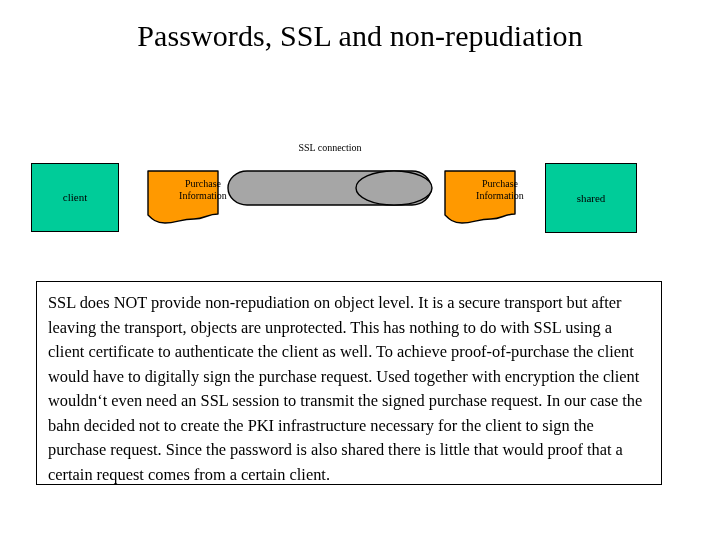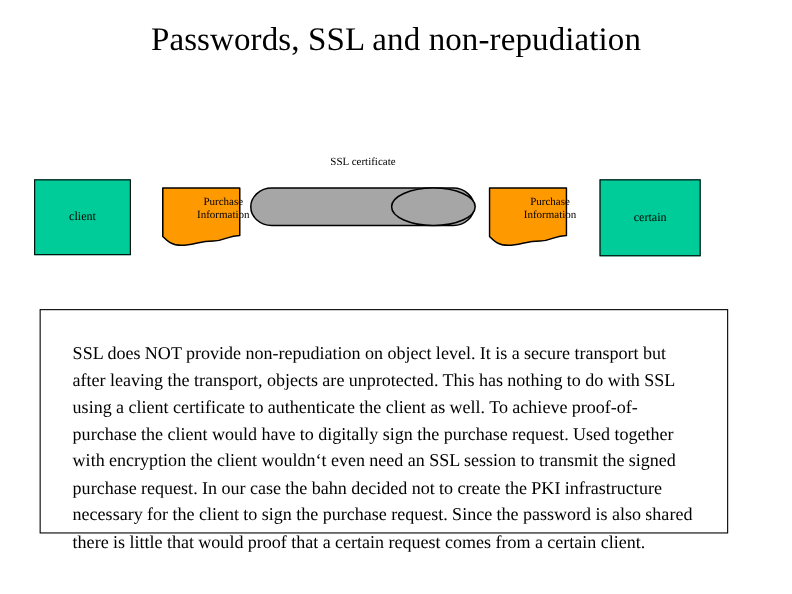--- a/index.html
+++ b/index.html
@@ -128,34 +128,34 @@
     box-sizing: border-box;
     background: #ffffff;
     padding: 9px 11px 6px 11px;
   }
   #body-text {
     font-family: "Liberation Serif", "DejaVu Serif", serif;
     font-size: 16.4px;
     line-height: 24.5px;
     color: #000000;
     text-align: left;
-    margin: 18px;
+    margin: 0;
     word-spacing: -0.1px;
   }
 </style>
 </head>
 <body>
 
 <div id="slide">
 
   <div id="slide-title">Passwords, SSL and non-repudiation</div>
 
   <div>
 
-    <div id="ssl-connection-label">SSL certificate</div>
+    <div id="ssl-connection-label">SSL connection</div>
 
     <div class="node-box" id="client-box">
       <span class="node-label">client</span>
     </div>
 
     <div class="doc-shape" id="doc-left">
       <svg width="72" height="54" viewBox="0 0 72 54">
         <path d="M1,1 L71,1 L71,44 C60,44 58,49 47,49 C34,49 29,53 18,53 C9,53 5,49 1,45 Z" fill="#ff9900" stroke="#000000" stroke-width="1.4" stroke-linejoin="round"></path>
       </svg>
       <div class="doc-label">
@@ -177,21 +177,21 @@
       <svg width="72" height="54" viewBox="0 0 72 54">
         <path d="M1,1 L71,1 L71,44 C60,44 58,49 47,49 C34,49 29,53 18,53 C9,53 5,49 1,45 Z" fill="#ff9900" stroke="#000000" stroke-width="1.4" stroke-linejoin="round"></path>
       </svg>
       <div class="doc-label">
         <div>Purchase</div>
         <div>Information</div>
       </div>
     </div>
 
     <div class="node-box" id="portal-box">
-      <span class="node-label">certain</span>
+      <span class="node-label">shared</span>
     </div>
 
   </div>
 
   <div id="text-box">
     <p id="body-text">SSL does NOT provide non-repudiation on object level. It is a secure transport but after leaving the transport, objects are unprotected. This has nothing to do with SSL using a client certificate to authenticate the client as well. To achieve proof-of-purchase the client would have to digitally sign the purchase request. Used together with encryption the client wouldn‘t even need an SSL session to transmit the signed purchase request. In our case the bahn decided not to create the PKI infrastructure necessary for the client to sign the purchase request. Since the password is also shared there is little that would proof that a certain request comes from a certain client.</p>
   </div>
 
 </div>
 

